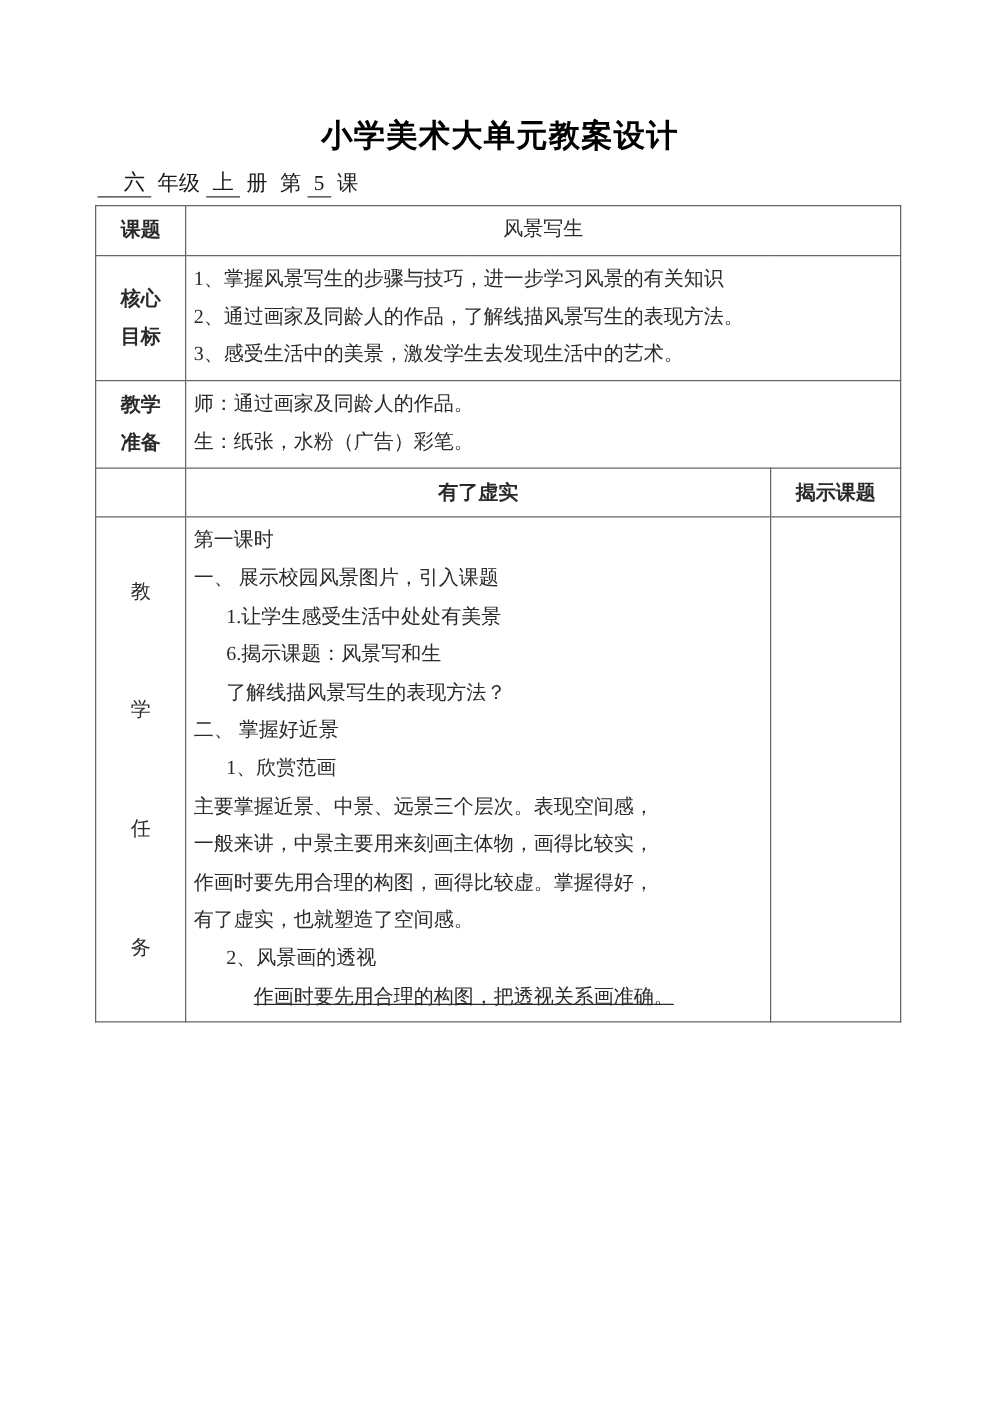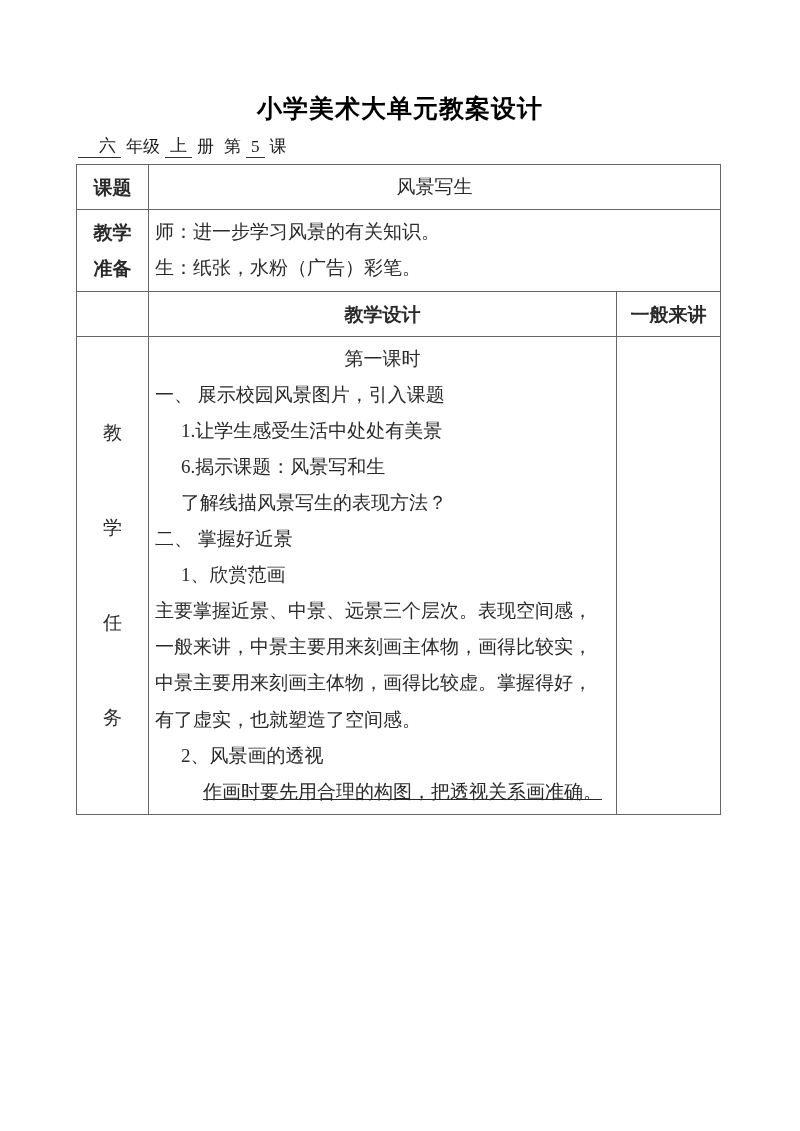--- a/index.html
+++ b/index.html
@@ -68,21 +68,21 @@
     border-collapse: collapse;
     width: 644px;
     margin-left: 76px;
     table-layout: fixed;
     background: #fff;
   }
   table.lesson td {
     border: 1px solid #666;
     padding: 4px 6px;
     vertical-align: middle;
-    font-size: 19px;
+    font-size: 16px;
     line-height: 1.9;
     color: #2a2a2a;
   }
   .lbl {
     text-align: center;
     font-family: "DejaVu Sans", "Liberation Sans", sans-serif;
     font-weight: bold;
     font-size: 17px;
     color: #000;
     line-height: 1.35;
@@ -134,21 +134,21 @@
     color: #000;
     padding: 8px 4px;
   }
   .body-cell {
     vertical-align: top;
     padding: 8px 10px 10px 10px;
     line-height: 2.05;
     font-size: 15.5px;
   }
   .body-cell p { margin: 0; }
-  .t-center { text-align: center; }
+  .t-center { }
   .ind0 { padding-left: 0; }
   .ind1 { padding-left: 26px; }
   .ind2 { padding-left: 48px; text-decoration: underline; }
   .intent-cell { vertical-align: top; }
 </style>
 </head>
 <body>
 
 <div class="page">
 
@@ -174,37 +174,48 @@
       <col class="col-intent">
     </colgroup>
 
     <tbody>
         <tr>
       <td class="lbl">课题</td>
       <td class="cell-center" colspan="4">风景写生</td>
     </tr>
 
 
+    <tr>
+      <td class="lbl lbl-lines">
+        <span>核心</span>
+        <span>目标</span>
+      </td>
+      <td class="cell-body" colspan="4">
+        <p>1、掌握风景写生的步骤与技巧，进一步学习风景的有关知识</p>
+        <p>2、通过画家及同龄人的作品，了解线描风景写生的表现方法。</p>
+        <p>3、感受生活中的美景，激发学生去发现生活中的艺术。</p>
+      </td>
+    </tr>
 
 
     <tr>
       <td class="lbl lbl-lines">
         <span>教学</span>
         <span>准备</span>
       </td>
       <td class="cell-body" colspan="4">
-        <p>师：进一步学习风景的有关知识。</p>
+        <p>师：通过画家及同龄人的作品。</p>
         <p>生：纸张，水粉（广告）彩笔。</p>
       </td>
     </tr>
 
     <tr>
       <td class="lbl">&nbsp;</td>
-      <td class="design-head" colspan="3">教学设计</td>
-      <td class="design-head">一般来讲</td>
+      <td class="design-head" colspan="3">有了虚实</td>
+      <td class="design-head">揭示课题</td>
     </tr>
 
     <tr>
       <td class="vlabel">
         <div class="vstack">
           <span>教</span>
           <span>学</span>
           <span>任</span>
           <span>务</span>
         </div>
@@ -212,21 +223,21 @@
       <td class="body-cell" colspan="3">
         <p class="t-center ind0">第一课时</p>
         <p class="ind0">一、   展示校园风景图片，引入课题</p>
         <p class="ind1">1.让学生感受生活中处处有美景</p>
         <p class="ind1">6.揭示课题：风景写和生</p>
         <p class="ind1">了解线描风景写生的表现方法？</p>
         <p class="ind0">二、   掌握好近景</p>
         <p class="ind1">1、欣赏范画</p>
         <p class="ind0">主要掌握近景、中景、远景三个层次。表现空间感，</p>
         <p class="ind0">一般来讲，中景主要用来刻画主体物，画得比较实，</p>
-        <p class="ind0">中景主要用来刻画主体物，画得比较虚。掌握得好，</p>
+        <p class="ind0">作画时要先用合理的构图，画得比较虚。掌握得好，</p>
         <p class="ind0">有了虚实，也就塑造了空间感。</p>
         <p class="ind1">2、风景画的透视</p>
         <p class="ind2">作画时要先用合理的构图，把透视关系画准确。</p>
       </td>
       <td class="intent-cell"></td>
     </tr>
 
   </tbody>
     </table>
 </div>

